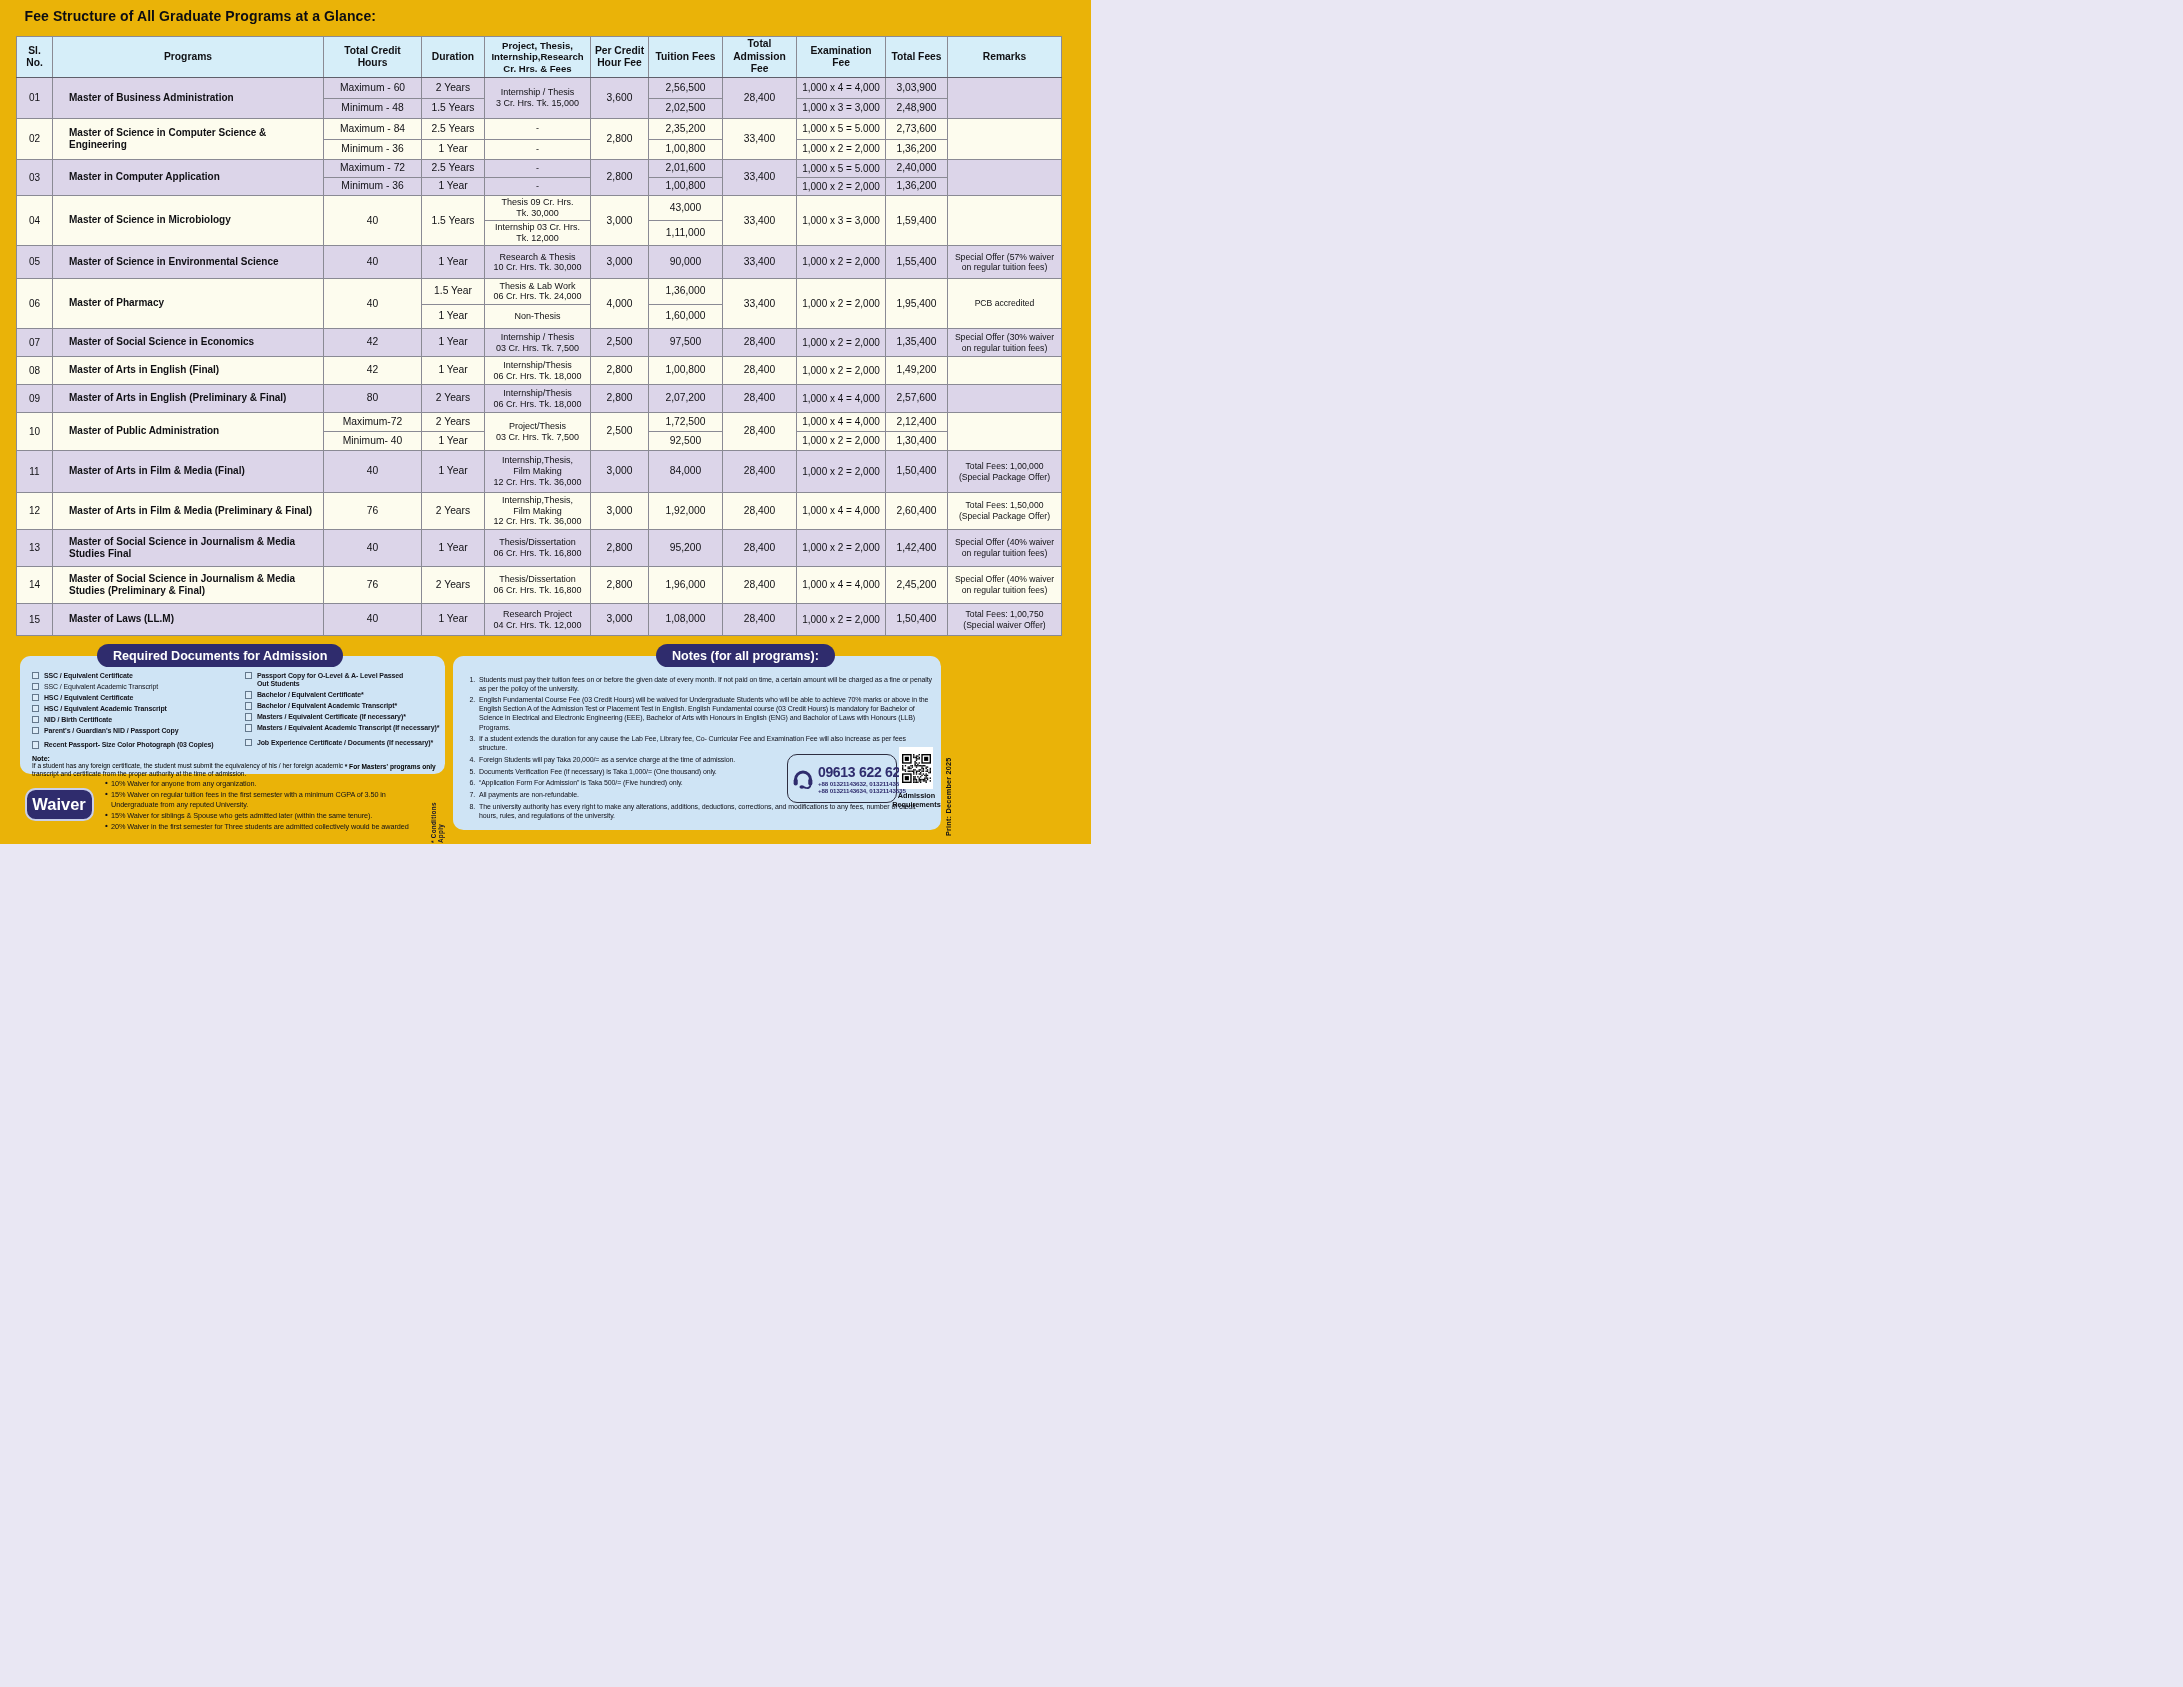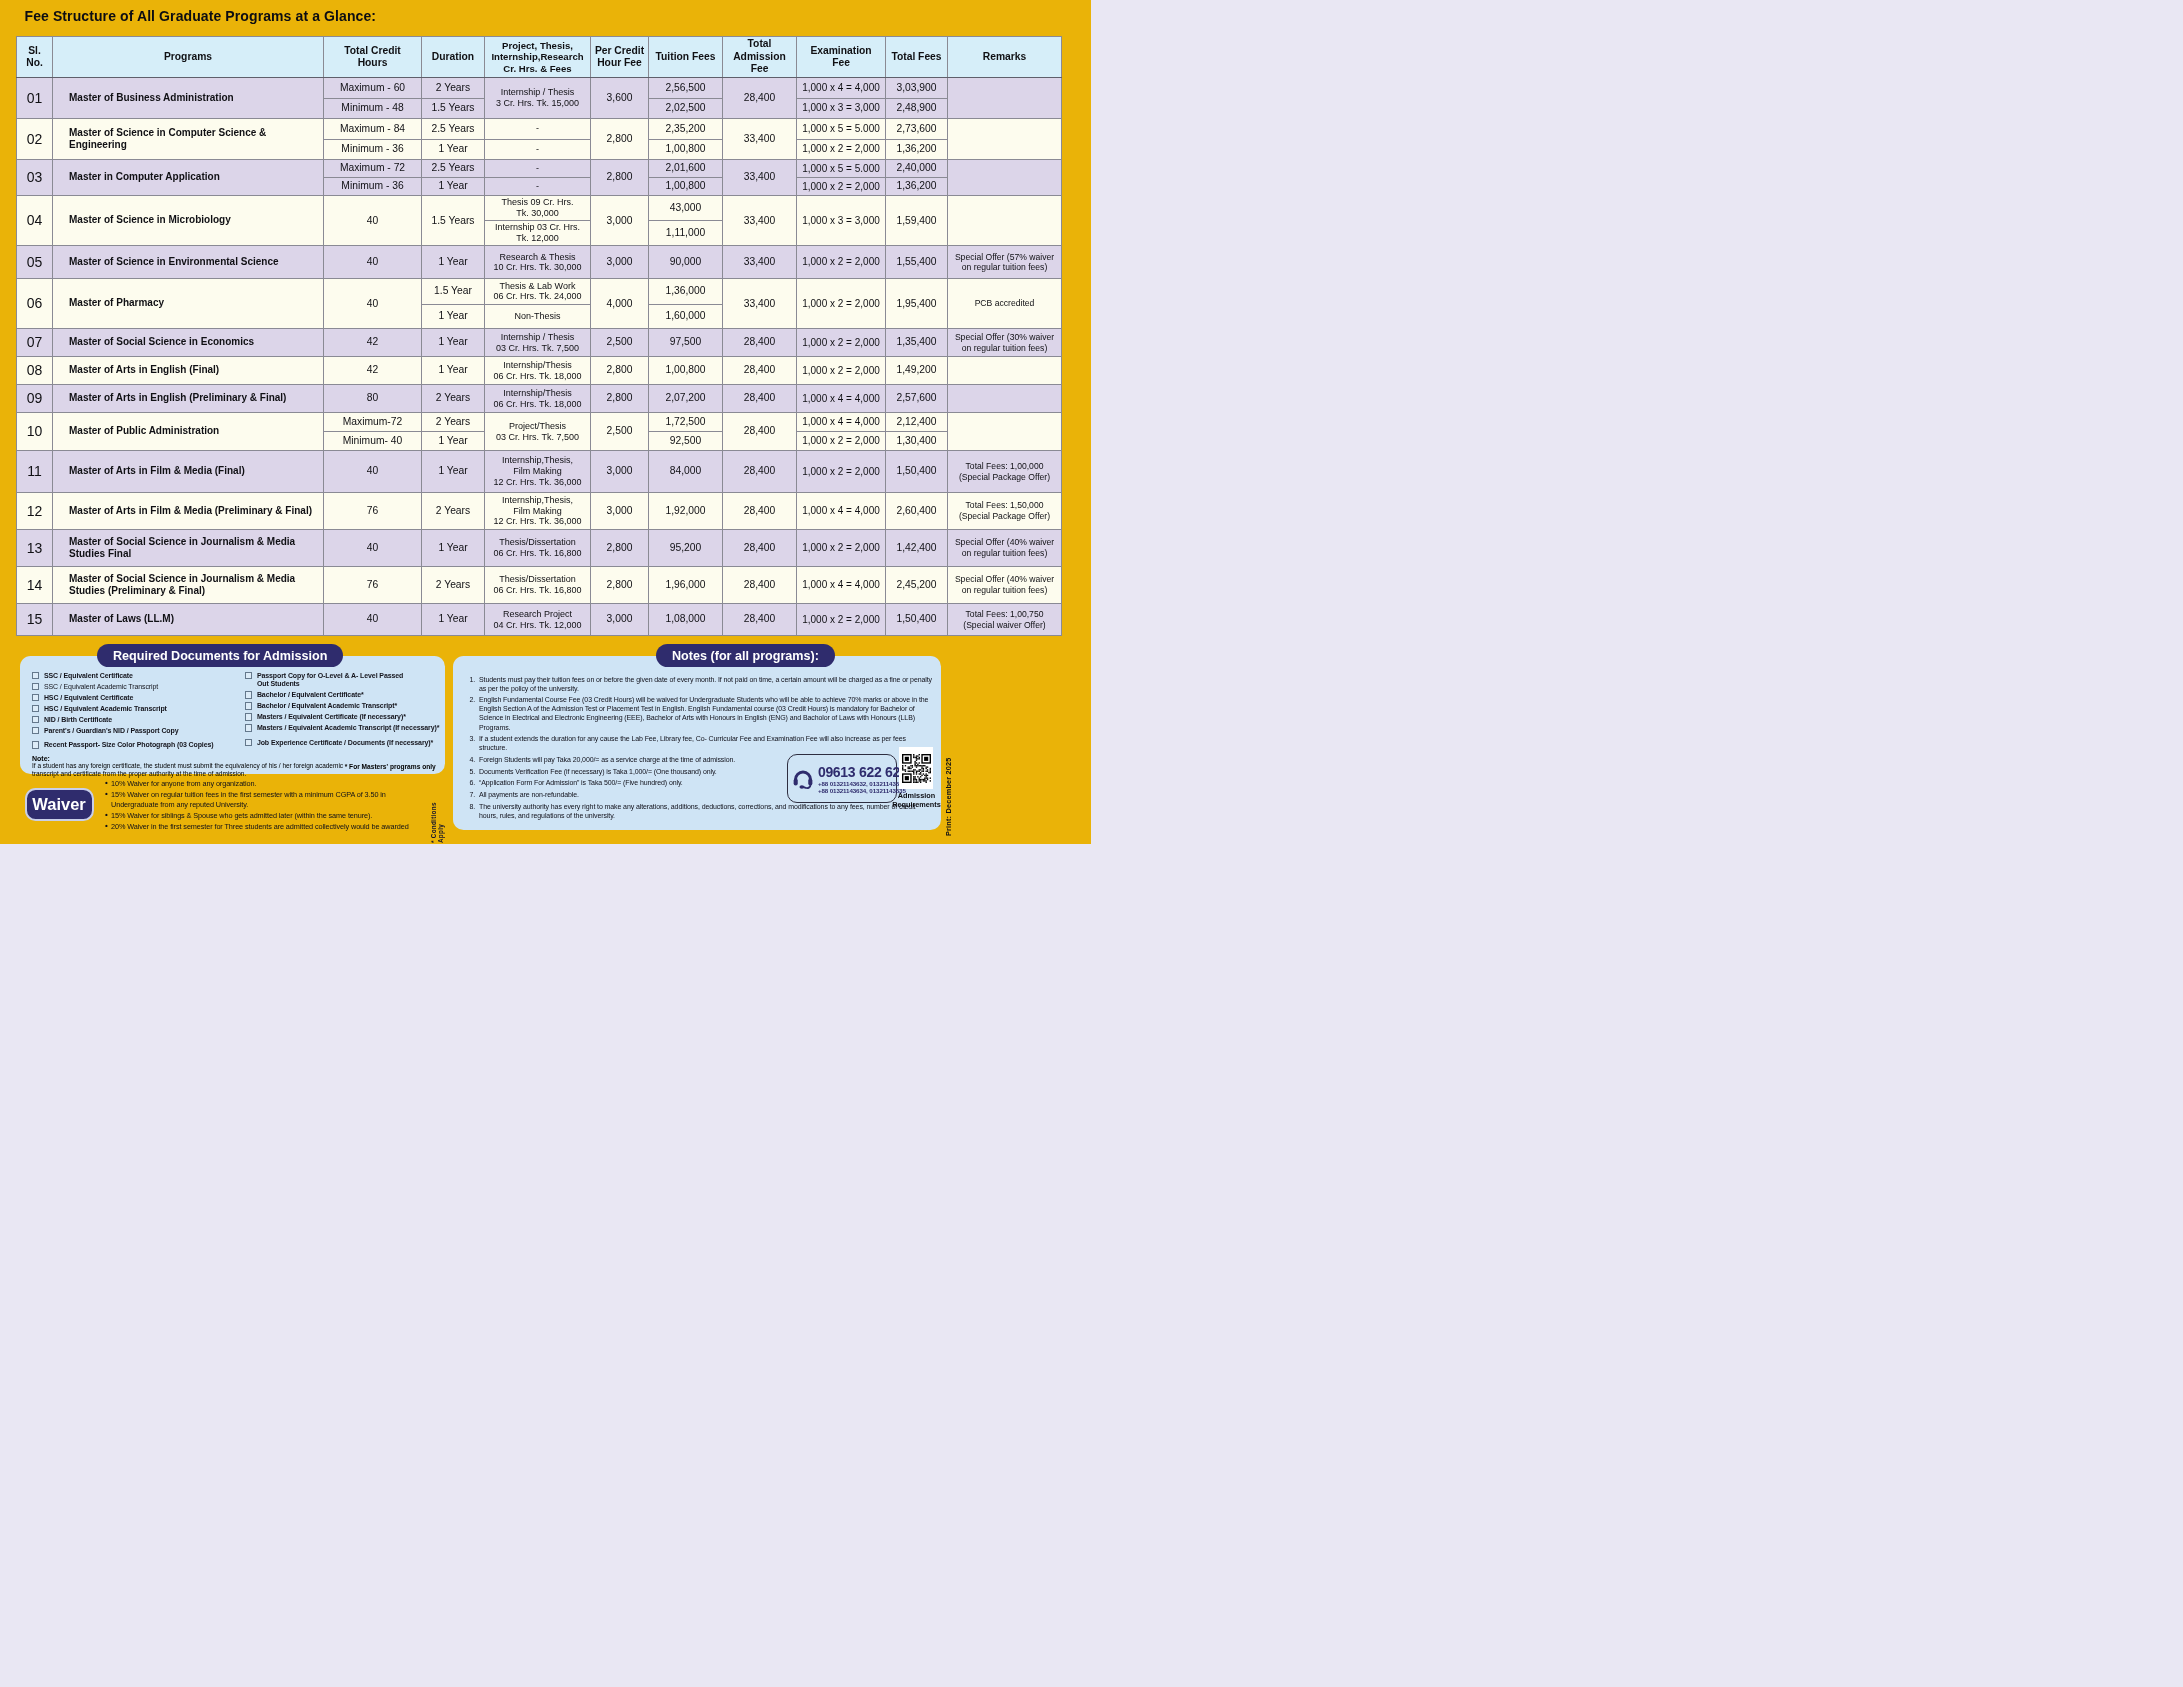--- a/index.html
+++ b/index.html
@@ -10,21 +10,21 @@
 
   
   .fee-table { position:absolute; left:16px; top:36px; width:1045px; border-collapse:collapse; table-layout:fixed; border:1.3px solid #5f5f6b; }
   .fee-table th, .fee-table td { border:0.7px solid #8a8a94; white-space:pre-line; vertical-align:middle; text-align:center; padding:1.3px 2px; color:#101014; line-height:1.2; }
   .fee-table thead th { background:#d6eef9; font-size:10.3px; font-weight:bold; height:41px; border-bottom:1.3px solid #5f5f6b; }
   .fee-table thead th.th-project { font-size:9.6px; }
   tr.rt > td { border-top:1.3px solid #6b6b77; }
   tr.rb > td { border-top:1px solid #98989f; }
   .band-lav td { background:#dcd5e9; }
   .band-cream td { background:#fdfcee; }
-  td.col-sl { font-size:14px;margin-top:26px; }
+  td.col-sl { font-size:10px;margin-top:26px; }
   td.col-program { text-align:left; padding-left:16px; font-weight:bold; font-size:10px; line-height:1.25; }
   td.col-credit, td.col-duration, td.col-per_credit, td.col-tuition, td.col-admission, td.col-total { font-size:10.3px; }
   td.col-exam { font-size:10px; }
   td.col-project { font-size:9px; }
   td.col-remarks { font-size:8.6px; line-height:1.25; }
 
   
   .pill { position:absolute; background:#2f2c6d; color:#ffffff; font-weight:bold; border-radius:12.6px; padding:4.6px 16px; font-size:12.6px; z-index:3; white-space:nowrap; }
   .docs-box { position:absolute; left:20px; top:656px; width:425px; height:118px; background:#cfe4f5; border-radius:10.6px; }
   .notes-box { position:absolute; left:453px; top:656px; width:488px; height:174px; background:#cfe4f5; border-radius:10.6px; }

